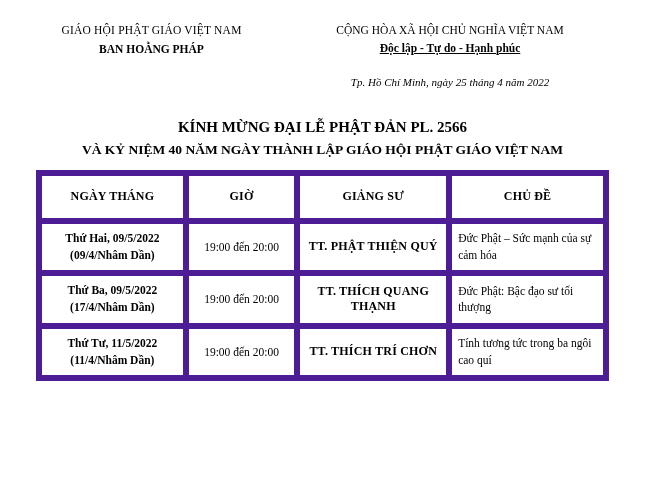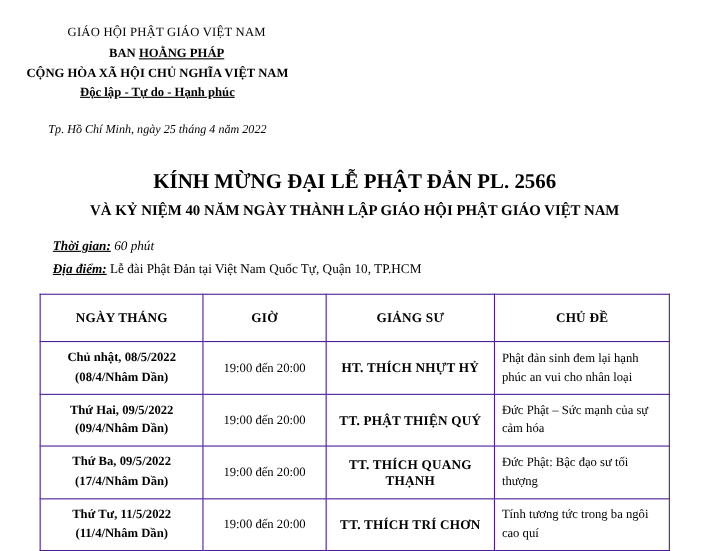--- a/index.html
+++ b/index.html
@@ -18,49 +18,48 @@
     position: relative;
     width: 645px;
     height: 501px;
     padding: 0;
     box-sizing: border-box;
   }
 
   
   .header {
     display: flex;
-    flex-direction: column;
+    flex-direction: row;
     align-items: flex-start;
     padding: 22px 24px 0 24px;
     box-sizing: border-box;
   }
   .header-left {
     width: 255px;
     text-align: center;
     font-size: 11.5px;
     line-height: 1.55;
   }
   .header-left .l1 { letter-spacing: .2px; }
   .header-left .l2 { letter-spacing: .2px; }
   .header-left .l3 {
     font-weight: bold;
     margin-top: 1px;
     display: inline-block;
     position: relative;
   }
   .header-left .l3 .underline-part {
-    text-decoration: underline;
   }
   .header-right {
     flex: 1;
     text-align: center;
     font-size: 11.5px;
     line-height: 1.55;
   }
-  .header-right .r1 { font-weight: bold; text-align: right; }
+  .header-right .r1 { font-weight: normal; }
   .header-right .r2 {
     font-weight: bold;
     text-decoration: underline;
   }
   .header-right .r3 {
     margin-top: 16px;
     font-style: italic;
     font-size: 11px;
     text-align: center;
   }
@@ -70,21 +69,21 @@
     margin-top: 28px;
     text-align: center;
   }
   .title-main {
     font-size: 18px;
     font-weight: bold;
     letter-spacing: .3px;
   }
   .title-sub1 {
     margin-top: 12px;
-    font-size: 19px;
+    font-size: 15px;
     font-weight: bold;
   }
   .title-sub2 {
     margin-top: 6px;
     font-size: 13.5px;
     font-weight: bold;
   }
 
   
   .meta {
@@ -109,21 +108,21 @@
   .table-wrap {
     margin: 12px 36px 0 36px;
   }
   table.schedule {
     width: 100%;
     border-collapse: collapse;
     table-layout: fixed;
   }
   table.schedule th,
   table.schedule td {
-    border: 1px solid #4c1d95;
+    border: 6px solid #4c1d95;
     padding: 6px 6px;
     vertical-align: middle;
   }
   table.schedule th {
     font-size: 12px;
     font-weight: bold;
     text-align: center;
     height: 30px;
     letter-spacing: .2px;
   }
@@ -170,53 +169,34 @@
       <div class="r2">Độc lập - Tự do - Hạnh phúc</div>
       <div class="r3">Tp. Hồ Chí Minh, ngày 25  tháng 4 năm 2022</div>
     </div>
   </div>
 
   <div class="titles">
     <div class="title-sub1">KÍNH MỪNG ĐẠI LỄ PHẬT ĐẢN PL. 2566</div>
     <div class="title-sub2">VÀ KỶ NIỆM 40 NĂM NGÀY THÀNH LẬP GIÁO HỘI PHẬT GIÁO VIỆT NAM</div>
   </div>
 
-  <div class="meta">
-    <div>
-      <span class="label">Thời gian:</span>
-      <span class="value">60 phút</span>
-    </div>
-    <div>
-      <span class="label">Địa điểm:</span>
-      <span class="value-plain">Lễ đài Phật Đản tại Việt Nam Quốc Tự, Quận 10, TP.HCM</span>
-    </div>
-  </div>
 
   <div class="table-wrap">
     <table class="schedule">
       <thead>
         <tr>
           <th class="col-date">NGÀY THÁNG</th>
           <th class="col-time">GIỜ</th>
           <th class="col-teacher">GIẢNG SƯ</th>
           <th class="col-topic">CHỦ ĐỀ</th>
         </tr>
       </thead>
       <tbody>
         <tr class="row">
           <td class="cell-date">
-            <div>Chủ nhật, 08/5/2022</div>
-            <div>(08/4/Nhâm Dần)</div>
-          </td>
-          <td class="cell-time">19:00 đến 20:00</td>
-          <td class="cell-teacher">HT. THÍCH NHỰT HỶ</td>
-          <td class="cell-topic">Phật đản sinh đem lại hạnh phúc an vui cho nhân loại</td>
-        </tr>
-        <tr class="row">
-          <td class="cell-date">
             <div>Thứ Hai, 09/5/2022</div>
             <div>(09/4/Nhâm Dần)</div>
           </td>
           <td class="cell-time">19:00 đến 20:00</td>
           <td class="cell-teacher">TT. PHẬT  THIỆN QUÝ</td>
           <td class="cell-topic">Đức Phật – Sức mạnh của sự cảm hóa</td>
         </tr>
         <tr class="row">
           <td class="cell-date">
             <div>Thứ Ba, 09/5/2022</div>

